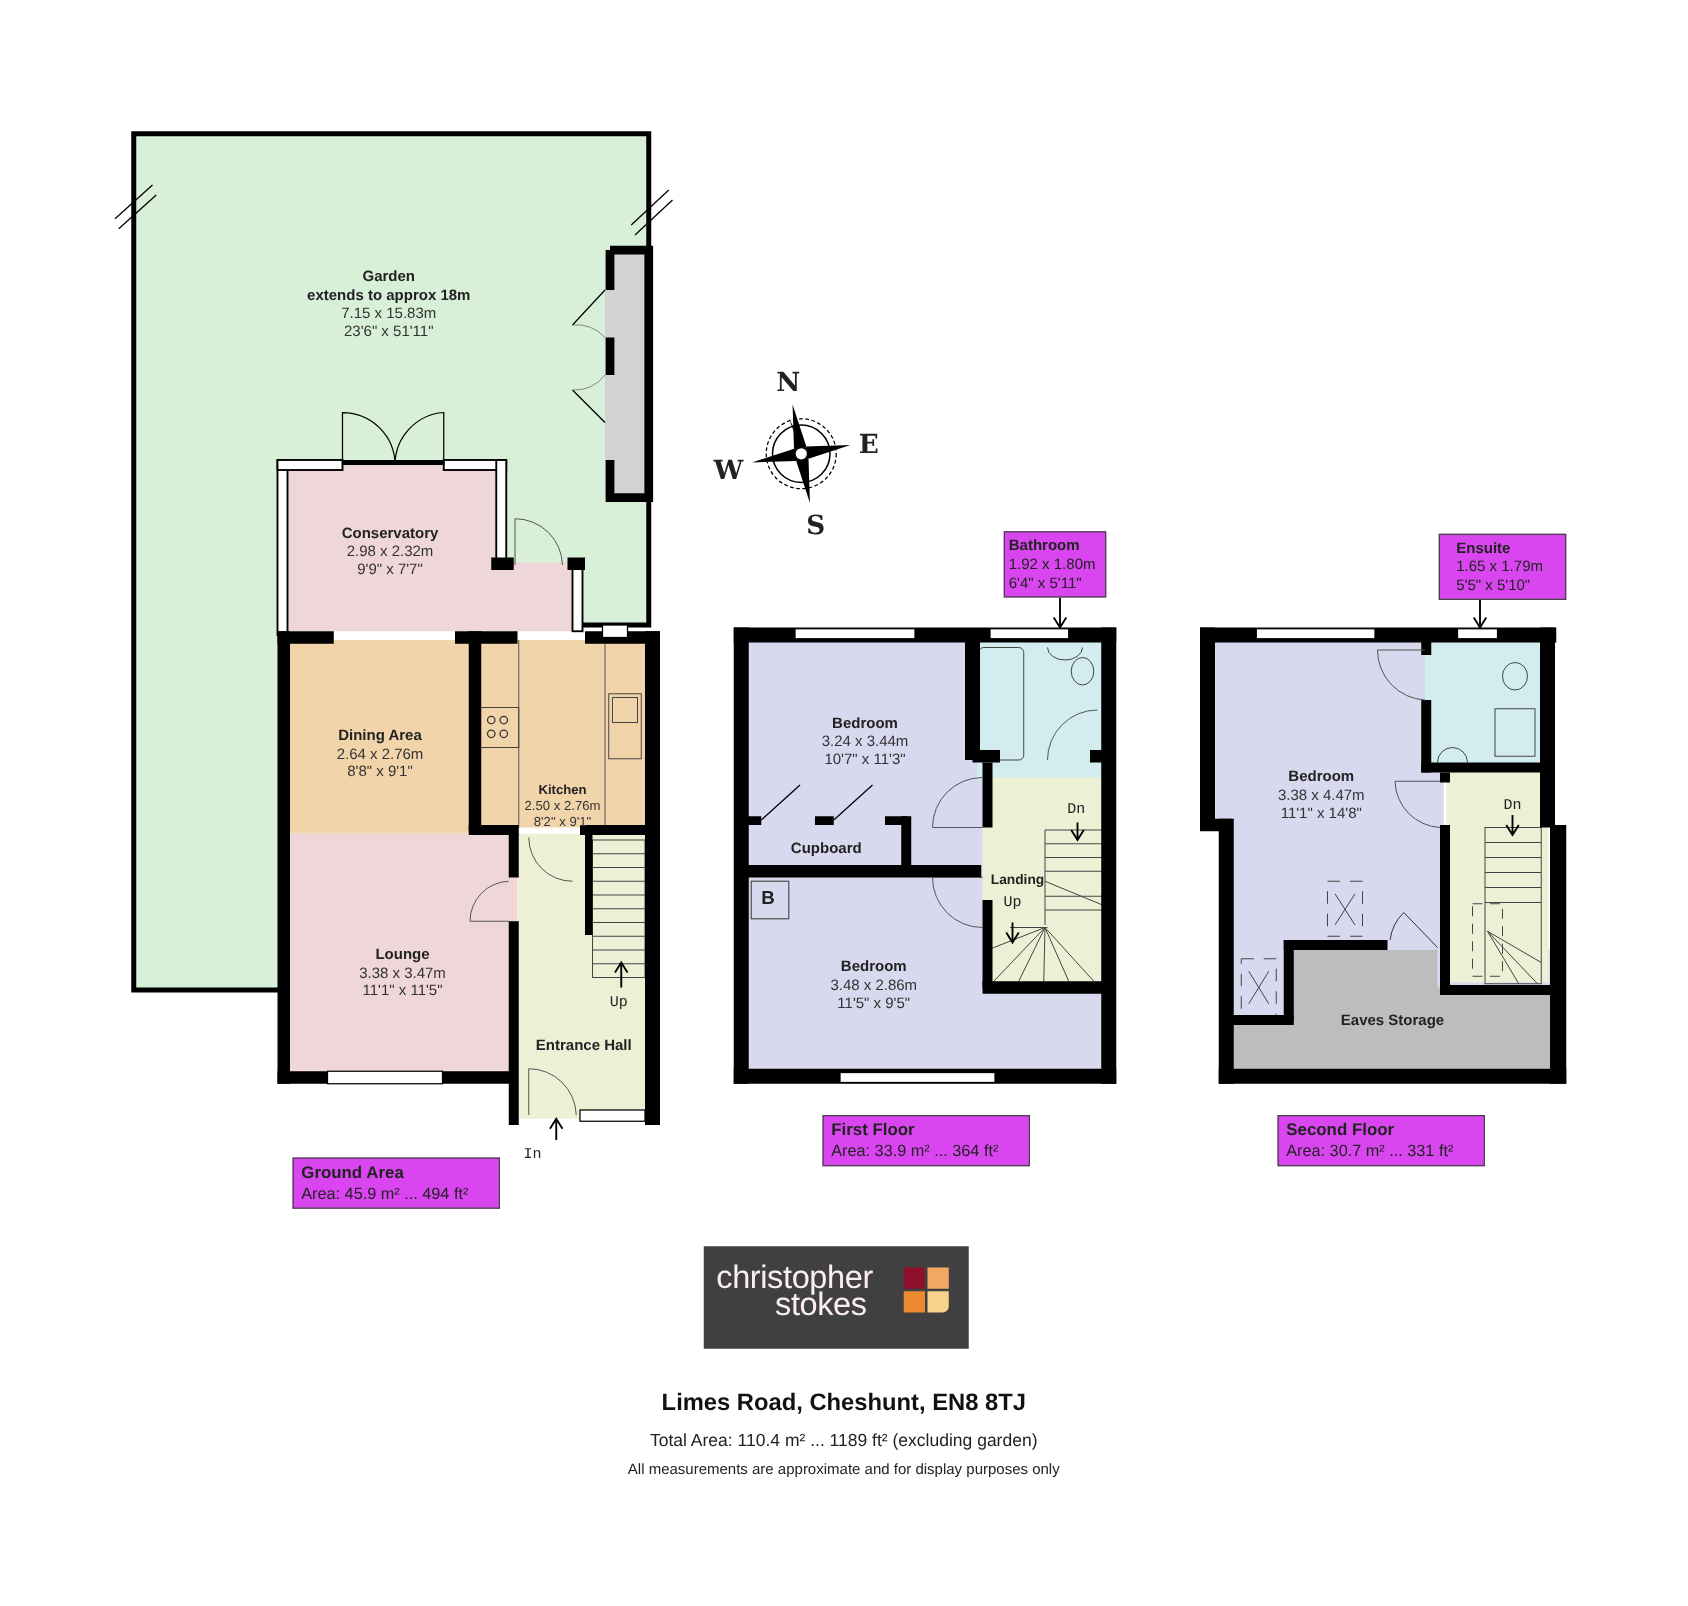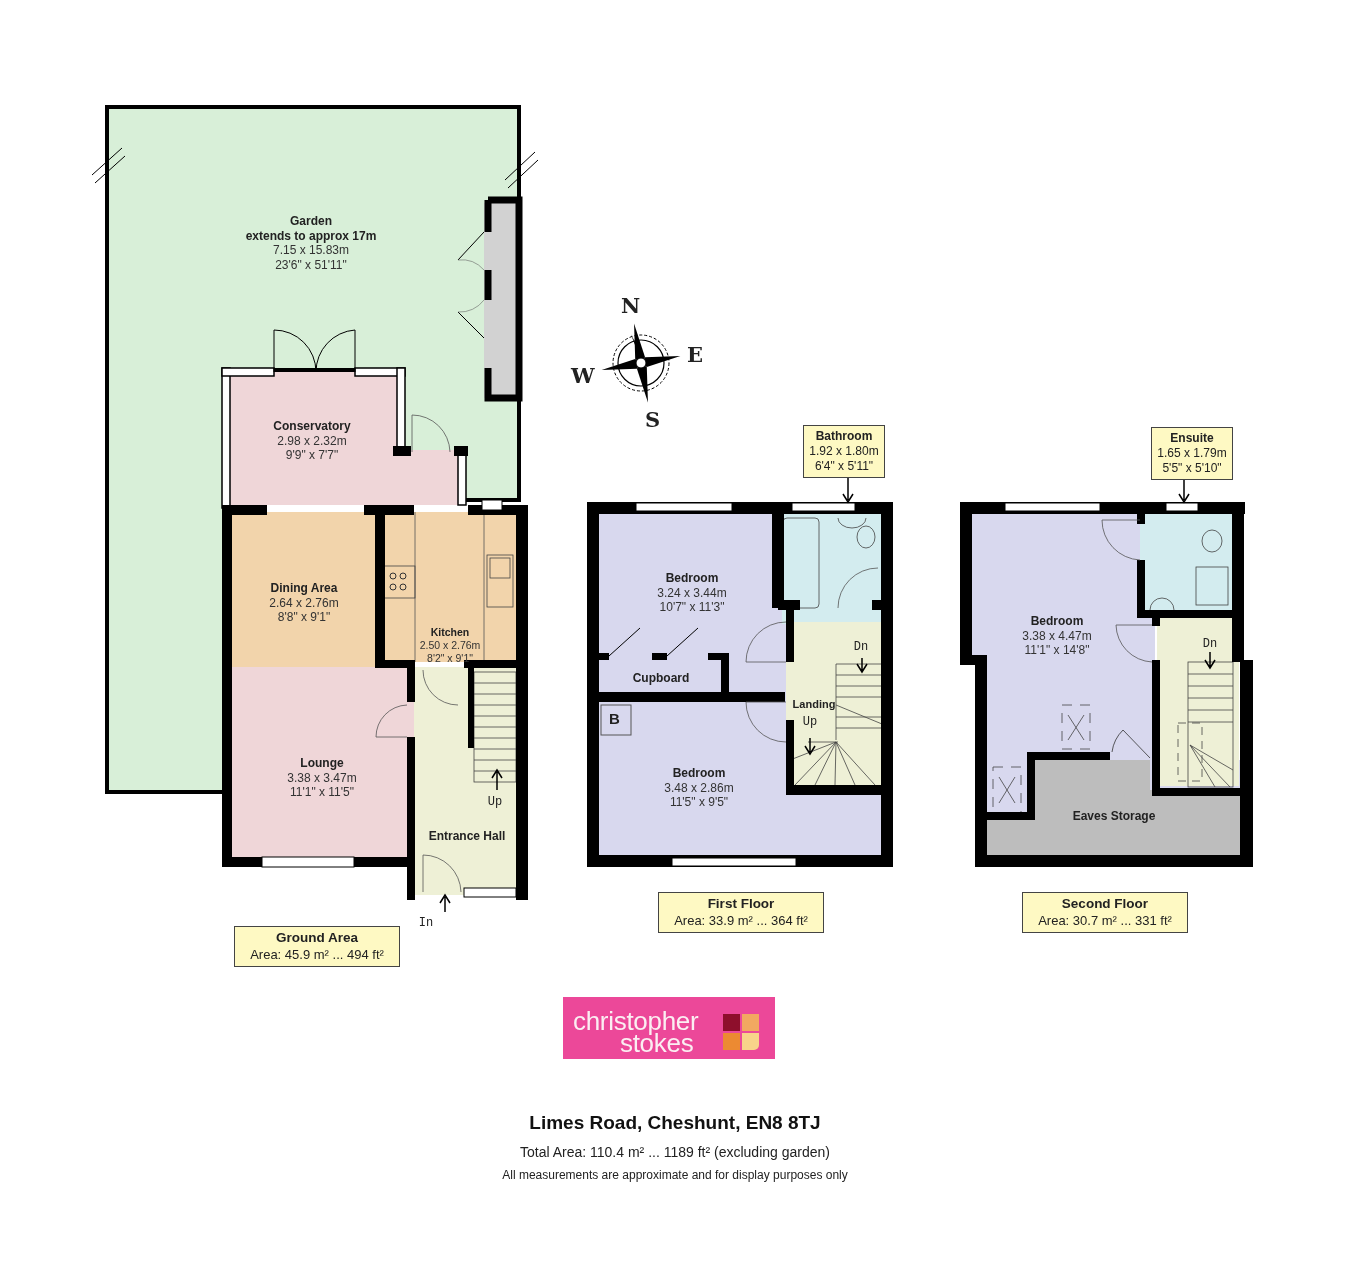--- a/index.html
+++ b/index.html
@@ -1,24 +1,24 @@
 <!DOCTYPE html>
 <html><head>
 <meta charset="utf-8">
 <style>
   html, body { margin:0; padding:0; background:#ffffff; }
   body { width:1350px; height:1285px; position:relative; overflow:hidden;
          font-family:"Liberation Sans", "DejaVu Sans", sans-serif; color:#222; }
   svg.plan { position:absolute; left:0; top:0; }
   .lbl { position:absolute; text-align:center; line-height:1.22; font-size:12px; color:#333; transform:translateX(-50%); white-space:nowrap; }
   .lbl .t { font-weight:bold; color:#222; }
-  .box { position:absolute; border:1.5px solid #444; background:#fef9c3; text-align:center; line-height:1.25; font-size:13px; padding:3px 6px; white-space:nowrap; }
+  .box { position:absolute; border:1.5px solid #444; background:#d946ef; line-height:1.25; font-size:13px; padding:3px 6px; white-space:nowrap; }
   .box .t { font-weight:bold; font-size:13.5px; }
   .small { font-size:11.5px;margin-top:48px; }
-  .logo { position:absolute; left:563px; top:997px; width:212px; height:62px; background:#ec4899; }
+  .logo { position:absolute; left:563px; top:997px; width:212px; height:82px; background:#404040; }
   .logo .w1 { position:absolute; left:10px; top:9px; color:#fbeef2; font-size:26px; letter-spacing:-0.3px; }
   .logo .w2 { position:absolute; left:57px; top:31px; color:#fbeef2; font-size:26px; letter-spacing:-0.3px; }
   .logo .sq { position:absolute; width:17px; height:17px; }
   .addr { position:absolute; left:0; width:1350px; text-align:center; }
   .stair-lbl { position:absolute; font-size:12px; color:#222; transform:translateX(-50%);font-family:Liberation Mono, monospace; }
 </style>
 </head>
 <body>
 
 <svg class="plan" width="1350" height="1285" viewBox="0 0 1350 1285">
@@ -221,21 +221,21 @@
   </g>
 </svg>
 
 <div style="position:absolute;left:621px;top:293px;font:bold 21px 'DejaVu Serif',serif;">N</div>
 <div style="position:absolute;left:687px;top:342px;font:bold 21px 'DejaVu Serif',serif;">E</div>
 <div style="position:absolute;left:645px;top:407px;font:bold 21px 'DejaVu Serif',serif;">S</div>
 <div style="position:absolute;left:571px;top:363px;font:bold 21px 'DejaVu Serif',serif;">W</div>
 
 <div class="lbl" style="left:311px;top:214px;">
   <div class="t">Garden</div>
-  <div class="t">extends to approx 17m</div>
+  <div class="t">extends to approx 18m</div>
   <div>7.15 x 15.83m</div>
   <div>23'6" x 51'11"</div>
 </div>
 
 <div class="lbl" style="left:312px;top:419px;">
   <div class="t">Conservatory</div>
   <div>2.98 x 2.32m</div>
   <div>9'9" x 7'7"</div>
 </div>
 <div class="lbl" style="left:304px;top:581px;">
@@ -298,21 +298,21 @@
 <div class="lbl" style="left:1057px;top:614px;">
   <div class="t">Bedroom</div>
   <div>3.38 x 4.47m</div>
   <div>11'1" x 14'8"</div>
 </div>
 <div class="lbl" style="left:1114px;top:809px;">
   <div class="t">Eaves Storage</div>
 </div>
 <div class="stair-lbl" style="left:1210px;top:637px;">Dn</div>
 
-<div class="box" style="left:1151px;top:427px;width:74px;padding:3px 3px;font-size:12px;">
+<div class="box" style="left:1151px;top:427px;width:74px;padding:3px 13px;font-size:12px;">
   <div class="t" style="font-size:12px;">Ensuite</div>
   <div>1.65 x 1.79m</div>
   <div>5'5" x 5'10"</div>
 </div>
 
 <div class="box" style="left:1022px;top:892px;width:152px;">
   <div class="t">Second Floor</div>
   <div>Area: 30.7 m² ... 331 ft²</div>
 </div>
 

